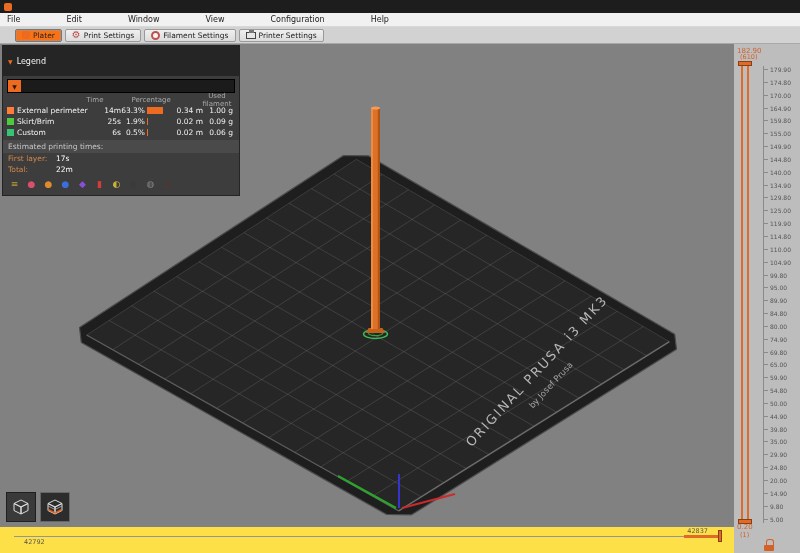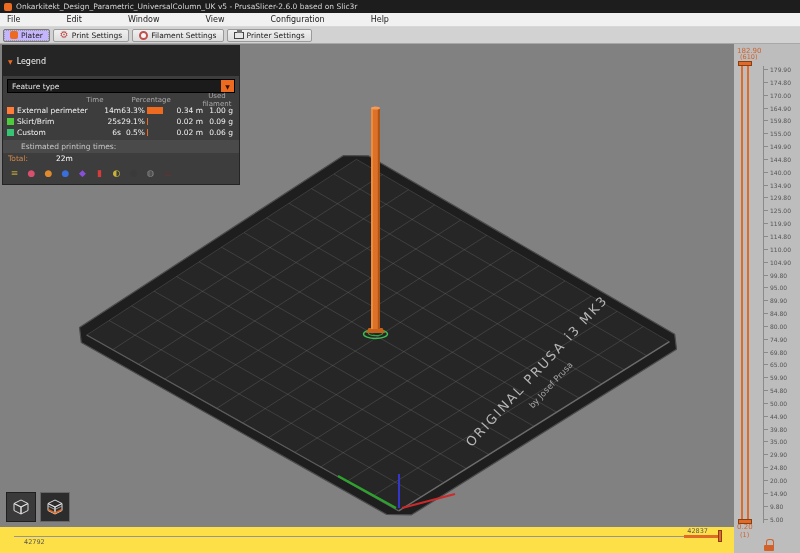--- a/index.html
+++ b/index.html
@@ -26,21 +26,21 @@
   
   .tab-bar {
     position:absolute; left:0; top:27px; width:800px; height:17px;
     background:#d2d2d2; border-bottom:1px solid #a8a8a8;
     display:flex; align-items:center; gap:3px; padding-left:3px; font-size:7.5px; color:#222;
   }
   .tab {
     height:13px; display:flex; align-items:center; gap:3px; padding:0 6px;
     background:linear-gradient(#f0f0f0,#dcdcdc); border:1px solid #9a9a9a; border-radius:2px;
   }
-  .tab.selected { background:#c4b5fd; border-color:#777; outline:1px dotted #999; outline-offset:-2px; }
+  .tab.selected { background:#f97316; border-color:#777; outline:1px dotted #999; outline-offset:-2px;margin-left:12px; }
   .tabicon { display:inline-block; flex:0 0 auto; }
   .tabicon-plater { width:8px; height:8px; background:#ED6B21; border-radius:2px; }
   .tabicon-gear::before { content:"⚙"; color:#C0504D; font-size:10px; line-height:9px; }
   .tabicon-spool { width:9px; height:9px; border:2.5px solid #C0504D; border-radius:50%; background:#f5f5f5; }
   .tabicon-printer { width:10px; height:7px; border:1px solid #444; background:#e6e6e6; position:relative; }
   .tabicon-printer::before { content:""; position:absolute; left:2px; top:-3px; width:5px; height:3px; background:#777; }
   
   .viewport { position:absolute; left:0; top:44px; width:734px; height:483px; background:#818181; overflow:hidden; }
   .right-strip { position:absolute; left:734px; top:44px; width:66px; height:509px; background:#bdbdbd; }
   .bottom-strip { position:absolute; left:0; top:527px; width:734px; height:26px; background:#fde047; }
@@ -70,21 +70,21 @@
   .lg-head .h-used { width:62px; text-align:center; }
   .lg-row { display:flex; align-items:center; height:11px; color:#f2f2f2; }
   .chip { width:7px; height:7px; margin-right:3px; flex:0 0 auto; }
   .lg-label { width:78px; overflow:hidden; white-space:nowrap; }
   .lg-time { width:26px; text-align:right; }
   .lg-pct { width:24px; text-align:right; }
   .lg-bar { width:26px; height:7px; margin-left:2px; display:inline-block; }
   .lg-bar-fill { display:block; height:7px; }
   .lg-um { width:30px; text-align:right; }
   .lg-ug { width:30px; text-align:right; }
-  .times-header { background:rgba(90,90,90,.45); color:#c6c6c6; padding:2px 18px; margin-top:2px; }
+  .times-header { background:rgba(90,90,90,.45); color:#c6c6c6; padding:2px 5px; margin-top:2px; }
   .time-row { display:flex; padding:1px 5px; }
   .time-label { width:48px; color:#d2874a; }
   .time-value { color:#fff; }
   .opt-icons { display:flex; gap:4px; padding:3px 5px 4px; align-items:center; }
   .opt-icon { width:13px; height:13px; font-size:9px; line-height:13px; text-align:center; display:inline-block; }
   
   .view-buttons { position:absolute; left:6px; top:448px; display:flex; gap:4px; }
   .vbtn { width:30px; height:30px; background:#3a3a3a; border:1px solid #1f1f1f;
           display:flex; align-items:center; justify-content:center; }
   .vbtn.active { background:#2c2c2c; border-color:#666; }
@@ -114,21 +114,20 @@
   .ms-right-value { position:absolute; right:26px; top:0; font-size:6.5px; color:#555; }
   .ms-left-value { position:absolute; left:24px; top:11px; font-size:6.5px; color:#555; }
 </style>
 </head>
 <body>
 
 <div class="app">
 
   <div class="title-bar">
     <span class="app-icon"></span>
-    <span>Onkarkitekt_Design_Parametric_UniversalColumn_UK v5 - PrusaSlicer-2.6.0 based on Slic3r</span>
   </div>
 
   <div class="menu-bar" id="menu-bar">
       <div class="menu-item">File</div>
       <div class="menu-item">Edit</div>
       <div class="menu-item">Window</div>
       <div class="menu-item">View</div>
       <div class="menu-item">Configuration</div>
       <div class="menu-item">Help</div>
     </div>
@@ -209,21 +208,20 @@
       </g>
     </svg>
 
     
     <div class="legend">
       <div class="legend-header">
         <span class="legend-arrow">▼</span>
         <span>Legend</span>
       </div>
       <div class="dropdown">
-        <span class="dropdown-label">Feature type</span>
         <span class="dropdown-btn">
             <span>▼</span>
           </span>
       </div>
       <div class="lg-table">
         <div class="lg-head">
           <span class="h-spacer"></span>
           <span class="h-time">Time</span>
           <span class="h-pct">Percentage</span>
           <span class="h-used">Used filament</span>
@@ -237,21 +235,21 @@
               <span class="lg-bar">
                 <span class="lg-bar-fill" style="width: 16.458px; background: rgb(237, 107, 33);"></span>
               </span>
               <span class="lg-um">0.34 m</span>
               <span class="lg-ug">1.00 g</span>
             </div>
             <div class="lg-row">
               <span class="chip" style="background: rgb(78, 203, 60);"></span>
               <span class="lg-label">Skirt/Brim</span>
               <span class="lg-time">25s</span>
-              <span class="lg-pct">29.1%</span>
+              <span class="lg-pct">1.9%</span>
               <span class="lg-bar">
                 <span class="lg-bar-fill" style="width: 1px; background: rgb(237, 107, 33);"></span>
               </span>
               <span class="lg-um">0.02 m</span>
               <span class="lg-ug">0.09 g</span>
             </div>
             <div class="lg-row">
               <span class="chip" style="background: rgb(55, 196, 114);"></span>
               <span class="lg-label">Custom</span>
               <span class="lg-time">6s</span>
@@ -259,20 +257,24 @@
               <span class="lg-bar">
                 <span class="lg-bar-fill" style="width: 1px; background: rgb(237, 107, 33);"></span>
               </span>
               <span class="lg-um">0.02 m</span>
               <span class="lg-ug">0.06 g</span>
             </div>
           </div>
       </div>
       <div class="times-header">Estimated printing times:</div>
       <div class="time-row">
+        <span class="time-label">First layer:</span>
+        <span class="time-value">17s</span>
+      </div>
+      <div class="time-row">
         <span class="time-label">Total:</span>
         <span class="time-value">22m</span>
       </div>
       <div class="opt-icons" id="legend-icons">
           <span class="opt-icon" style="color: rgb(185, 162, 58);">≡</span>
           <span class="opt-icon" style="color: rgb(217, 79, 110);">●</span>
           <span class="opt-icon" style="color: rgb(224, 138, 46);">●</span>
           <span class="opt-icon" style="color: rgb(58, 111, 217);">●</span>
           <span class="opt-icon" style="color: rgb(138, 79, 217);">◆</span>
           <span class="opt-icon" style="color: rgb(217, 58, 58);">▮</span>

